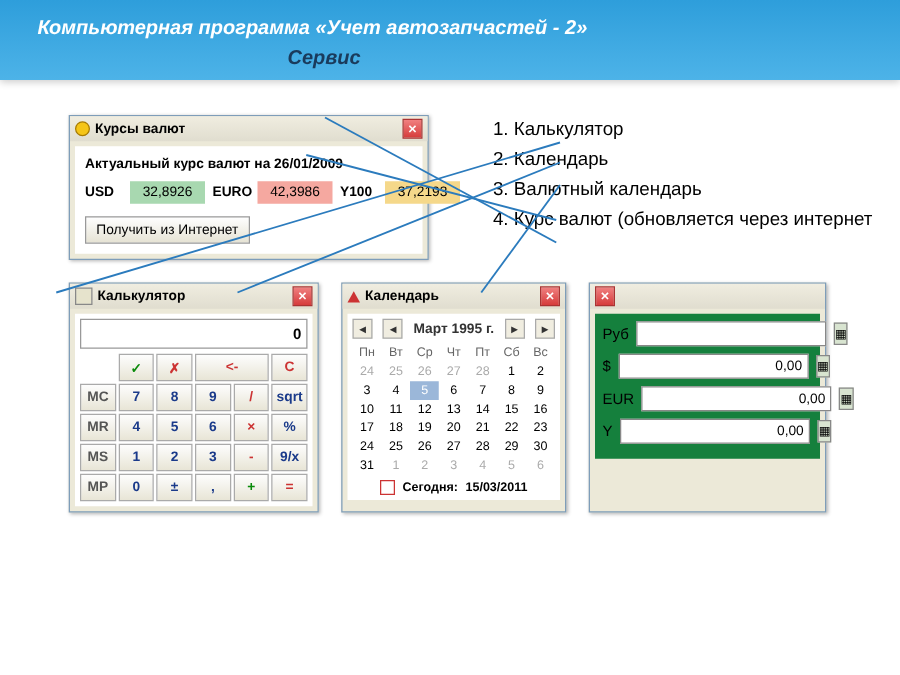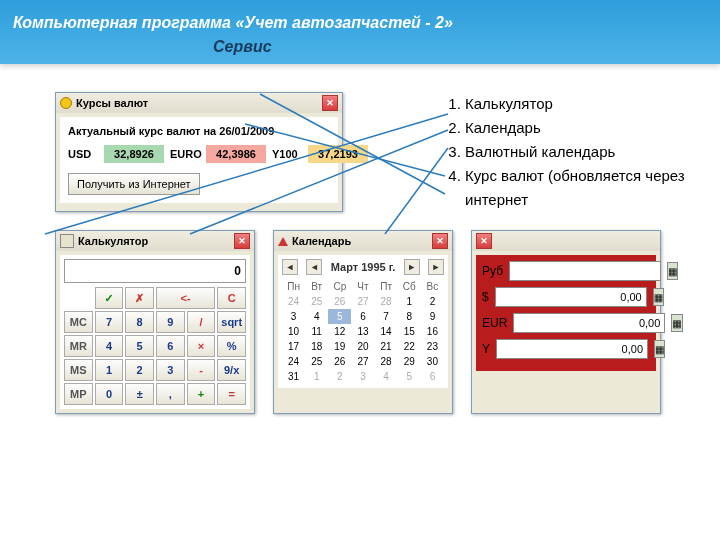--- a/index.html
+++ b/index.html
@@ -1,29 +1,29 @@
 <!DOCTYPE html>
 <html><head>
 <meta charset="utf-8">
 <style>
 body{margin:0;font-family:Tahoma,Arial,sans-serif;font-size:11px;background:#fff;width:720px;height:540px;overflow:hidden}
-.header-band{background:linear-gradient(to bottom,#2e9edb,#4db3e8);color:#fff;padding:14px 13px 8px;box-shadow:0 2px 6px rgba(0,0,0,.2)}
+.header-band{background:linear-gradient(to bottom,#2e9edb,#4db3e8);color:#fff;padding:14px 30px 8px;box-shadow:0 2px 6px rgba(0,0,0,.2)}
 .header-title{font-size:16px;font-weight:bold;font-style:italic}
 .header-sub{font-size:16px;font-weight:bold;font-style:italic;color:#1a3b5c;margin-left:200px;margin-top:6px}
-.upper{display:flex;padding:28px 20px 0 55px;gap:100px;position:relative}
+.upper{display:flex;padding:28px 20px 0 55px;gap:46px;position:relative}
 .win{background:#ece9d8;border:1px solid #7e9db9;box-shadow:1px 1px 3px rgba(0,0,0,.3)}
 .titlebar{background:linear-gradient(to bottom,#f0ede0,#e0ddcf);display:flex;align-items:center;justify-content:space-between;padding:2px 4px;font-weight:bold;font-size:11px}
 .titlebar .left{display:flex;align-items:center;gap:4px}
 .closex{width:14px;height:14px;background:linear-gradient(to bottom,#f08080,#d63c3c);border:1px solid #a33;color:#fff;display:flex;align-items:center;justify-content:center;font-size:9px;font-weight:bold;cursor:pointer}
 .rates-body{background:#fff;margin:4px;padding:8px}
 .rates-line{font-weight:bold;font-size:11px;margin-bottom:8px}
 .rates-date{font-weight:bold}
 .rate-row{display:flex;gap:6px;align-items:center;margin-bottom:10px}
 .rate-lbl{font-weight:bold;font-size:11px;min-width:30px}
-.rate-box{font-weight:bold;font-size:11px;padding:3px 6px;min-width:48px;text-align:center}
+.rate-box{font-weight:normal;font-size:11px;padding:3px 6px;min-width:48px;text-align:center}
 .usd{background:#a8d8b0}
 .eur{background:#f5a8a0}
 .y100{background:#f5d88a}
 .btn{background:linear-gradient(to bottom,#fefefe,#e6e3d4);border:1px solid #999;padding:4px 8px;font-size:11px;cursor:pointer}
 .btn-red{color:#c33}
 .list-area{font-size:15px;line-height:1.6}
 .list-area ol{margin:0;padding-left:22px}
 .lines-layer{position:absolute;top:0;left:0;pointer-events:none}
 .bottom-row{display:flex;gap:18px;padding:18px 20px 0 55px}
 .calc{width:198px}
@@ -41,21 +41,21 @@
 .cal-head{display:flex;align-items:center;justify-content:space-between;font-weight:bold;color:#333;font-size:11px;margin-bottom:4px}
 .navbtn{border:1px solid #aaa;background:#f0ede0;width:14px;height:14px;display:flex;align-items:center;justify-content:center;cursor:pointer;font-size:9px}
 .cal-grid{display:grid;grid-template-columns:repeat(7,1fr);font-size:10px;text-align:center}
 .cal-grid .dh{color:#666;padding:2px 0}
 .cal-grid .d{padding:2px 0;cursor:pointer}
 .cal-grid .d.out{color:#aaa}
 .cal-grid .d.today{background:#9bb7d9;color:#fff}
 .cal-foot{display:flex;gap:6px;font-size:10px;align-items:center;justify-content:center;margin-top:4px}
 .today-dot{width:10px;height:10px;border:1px solid #c33}
 .ccalc{width:188px}
-.ccalc-body{background:#b91c1c;margin:4px;padding:6px}
+.ccalc-body{background:#15803d;margin:4px;padding:6px}
 .crow{display:flex;align-items:center;gap:6px;margin-bottom:6px}
 .clbl{width:34px;font-size:12px}
 .cin{flex:1;border:1px solid #888;height:16px;text-align:right;padding:1px 4px;font-size:11px}
 .ibtn{width:16px;height:16px;border:1px solid #888;background:#d8e4d0;display:flex;align-items:center;justify-content:center;cursor:pointer;font-size:10px}
 .ico{display:inline-block;width:12px;height:12px}
 .ico-calc{background:linear-gradient(#e6e3cc,#e6e3cc);border:1px solid #888}
 .ico-cal{width:0;height:0;border-left:5px solid transparent;border-right:5px solid transparent;border-bottom:9px solid #c33}
 .ico-cur{width:10px;height:10px;border-radius:50%;background:#f5c518;border:1px solid #a87b00}
 </style>
 </head>
@@ -223,20 +223,25 @@
           <div class="d">29</div>
           <div class="d">30</div>
           <div class="d">31</div>
           <div class="d out">1</div>
           <div class="d out">2</div>
           <div class="d out">3</div>
           <div class="d out">4</div>
           <div class="d out">5</div>
           <div class="d out">6</div>
         </div>
+      <div class="cal-foot">
+        <span class="today-dot"></span>
+        <b>Сегодня:</b>
+        <b>15/03/2011</b>
+      </div>
     </div>
   </div>
 
   <div class="win ccalc">
     <div class="titlebar">
       <span class="closex">✕</span>
     </div>
     <div class="ccalc-body" id="ccalcBody">
         <div class="crow">
           <div class="clbl">Руб</div>

